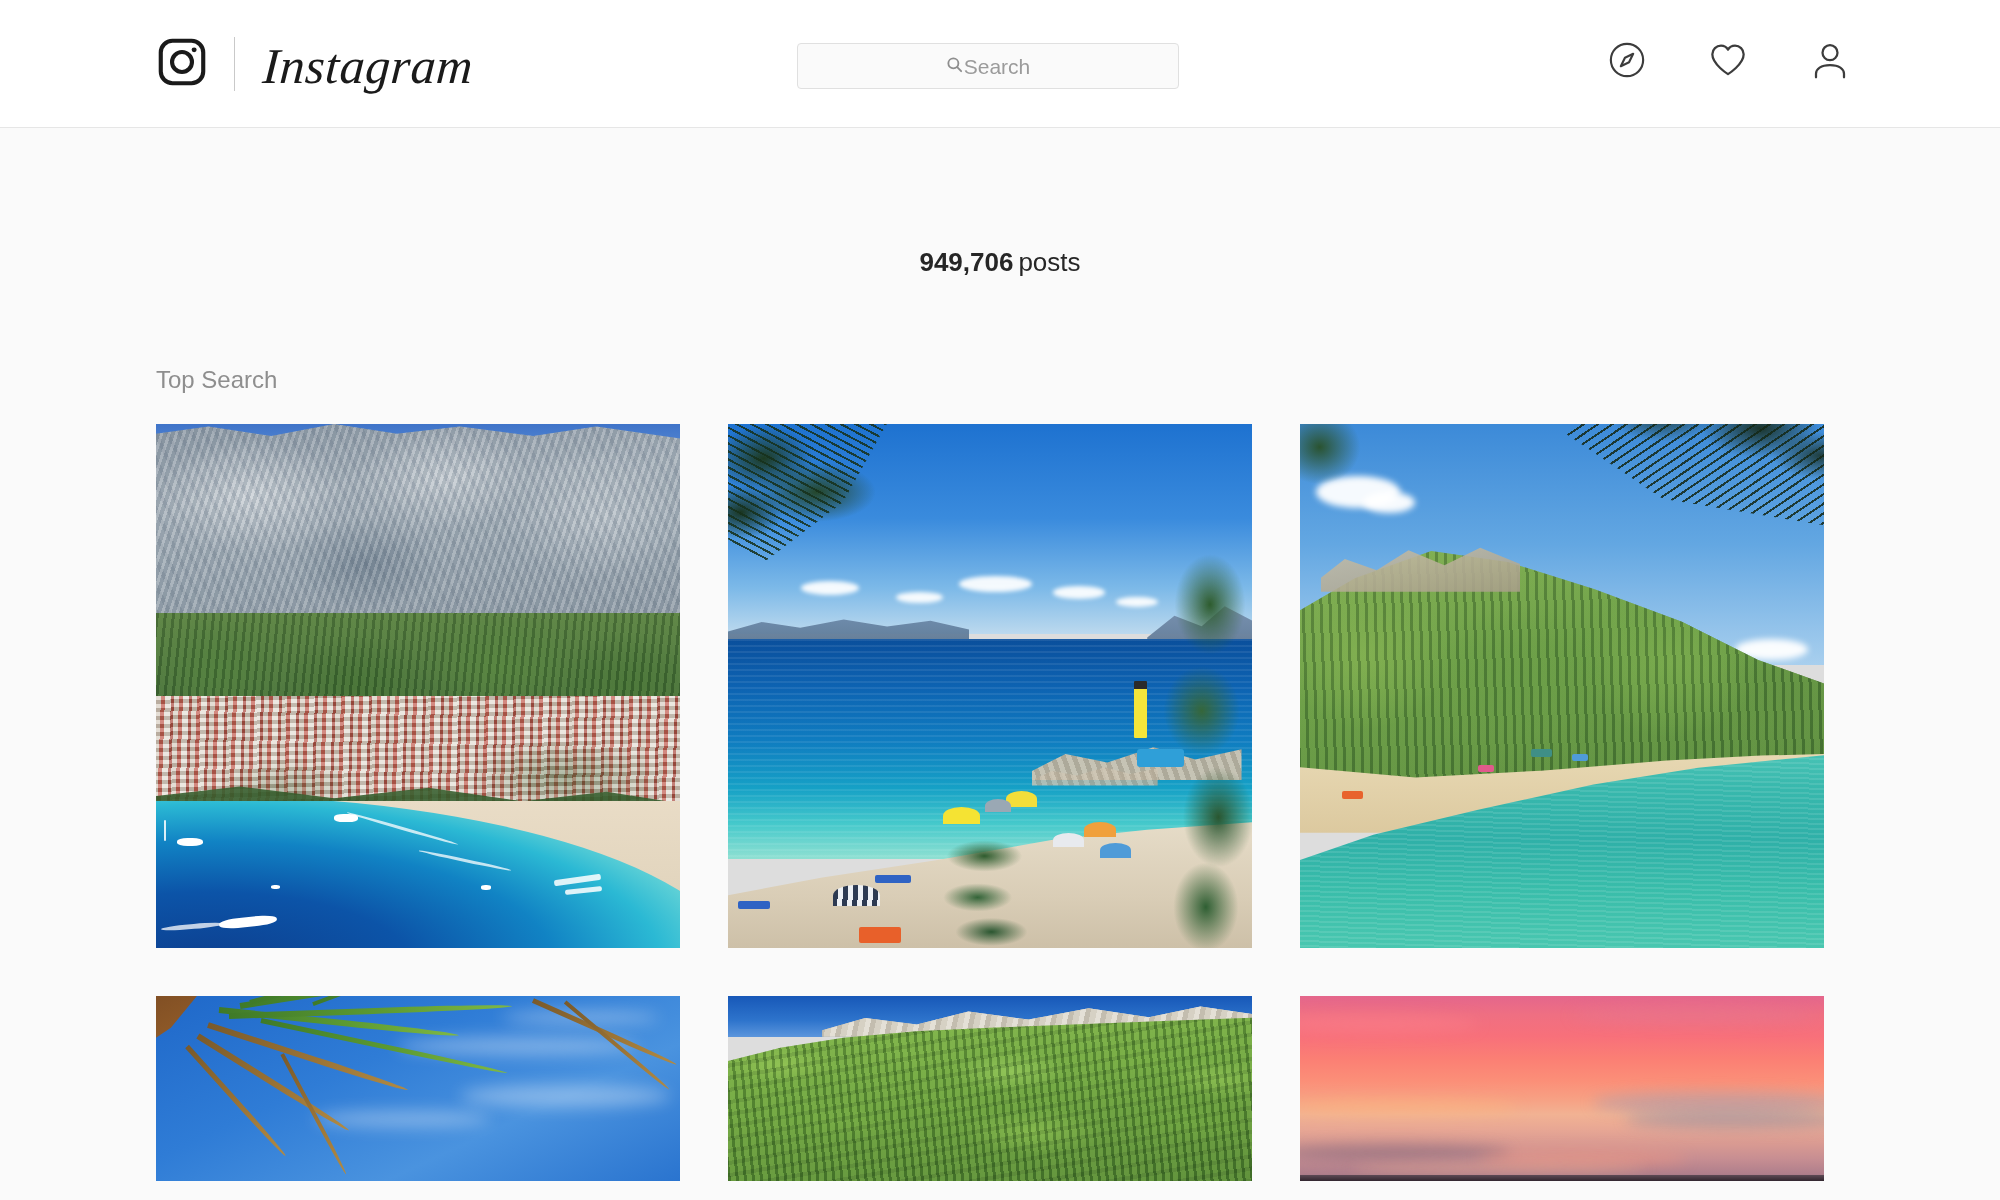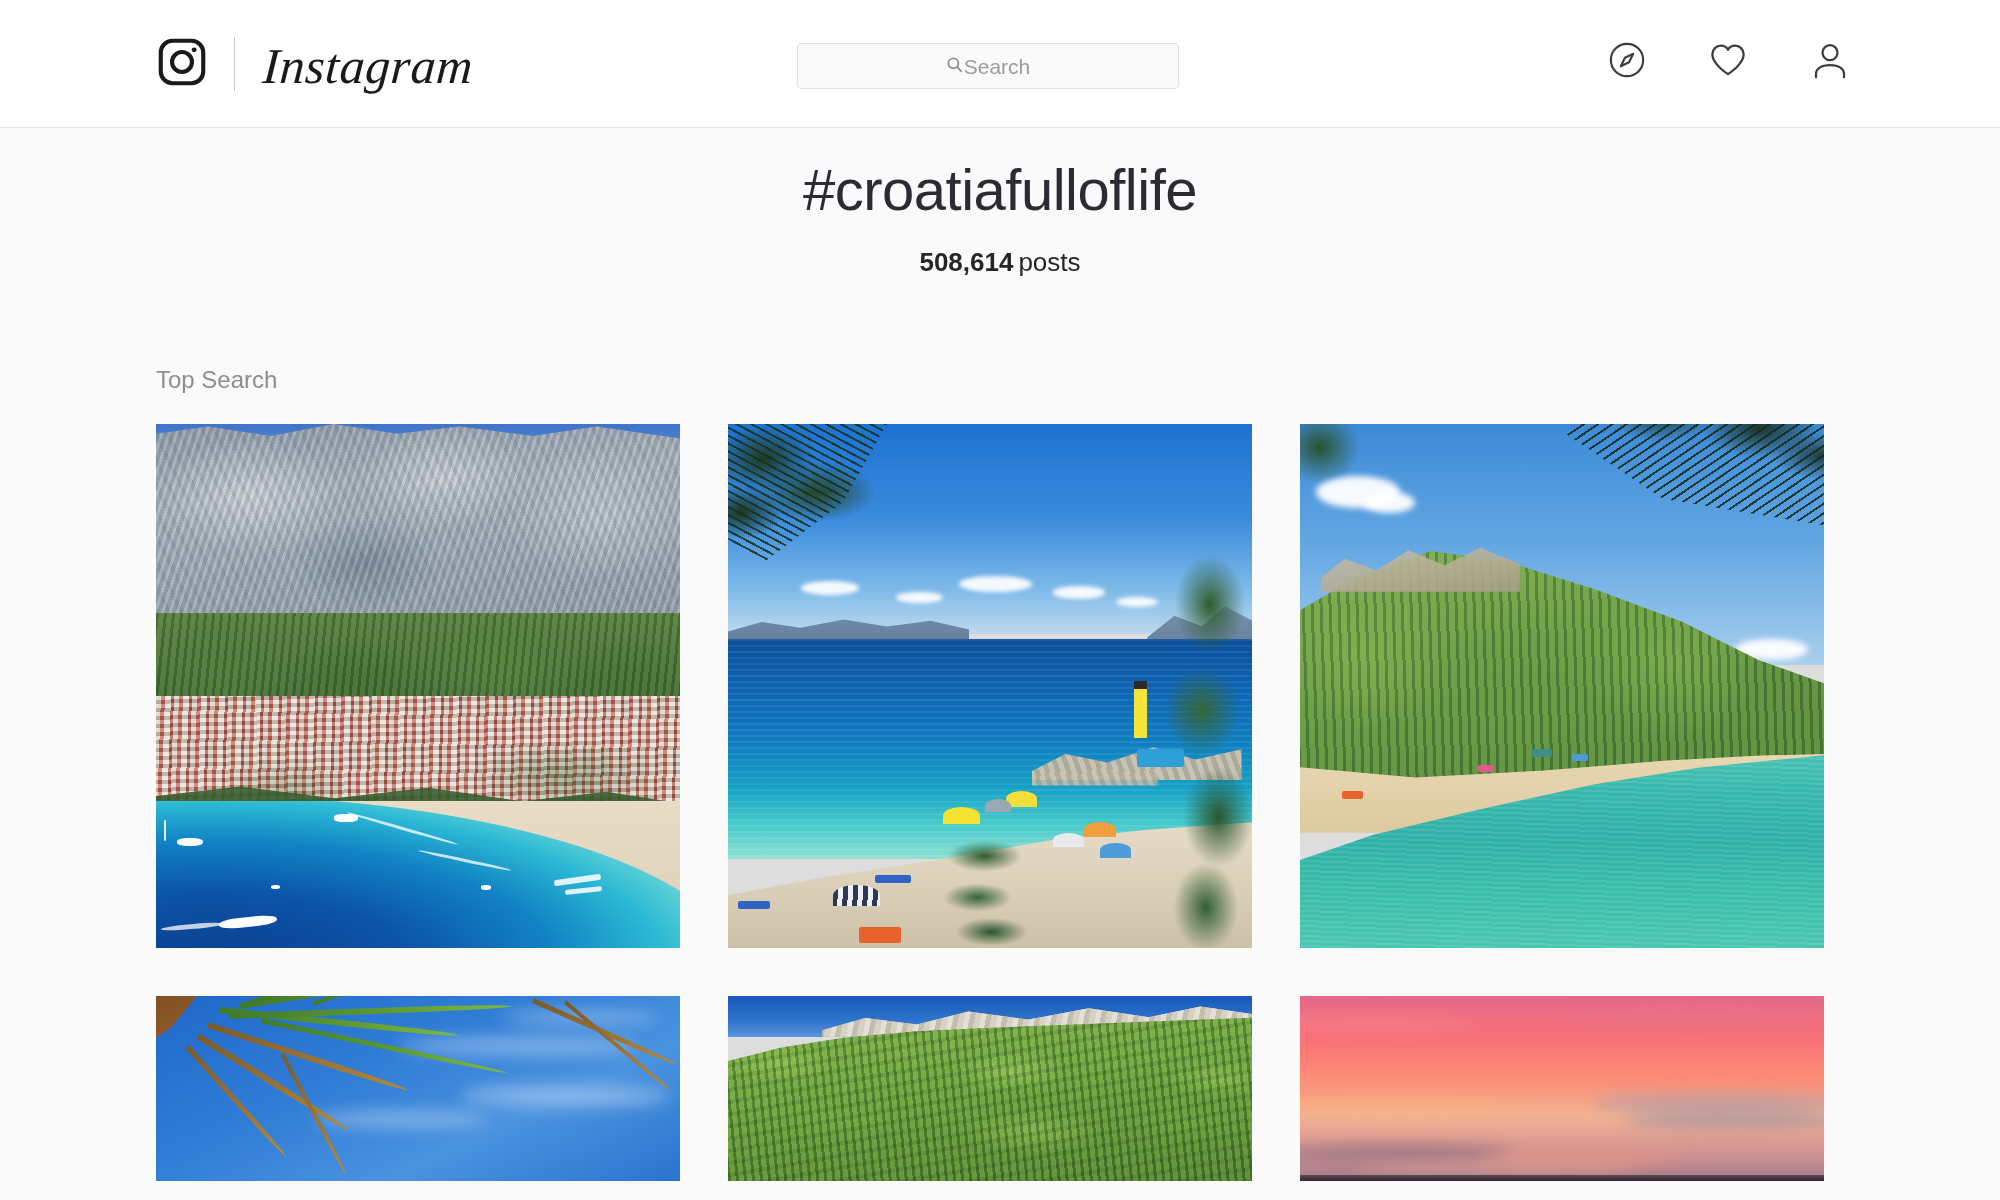--- a/index.html
+++ b/index.html
@@ -489,24 +489,23 @@
       </span>
       <span class="nav-icon">
         <svg width="40" height="40" viewBox="0 0 24 24" fill="none" stroke="#3c3c3c" stroke-width="1.35" stroke-linecap="round" stroke-linejoin="round">
           <circle cx="12" cy="7.6" r="4.5"></circle>
           <path d="M3.6 22.4 v-2.1 c0-3.0 3.0-5.2 8.4-5.2 s8.4 2.2 8.4 5.2 v2.1"></path>
         </svg>
       </span>
     </div>
   </div>
 
-  <div class="hashtag-title">#croatiafulloflife</div>
 
   <div class="post-count">
-    <span class="count-num">508,614</span><span class="count-label">posts</span>
+    <span class="count-num">949,706</span><span class="count-label">posts</span>
   </div>
 
   <div class="section-label">Top Search</div>
 
   <div class="grid">
 
     <div class="tile">
       <div class="scene">
         <div class="t1-sky"></div>
         <div class="t1-mtn"></div>

